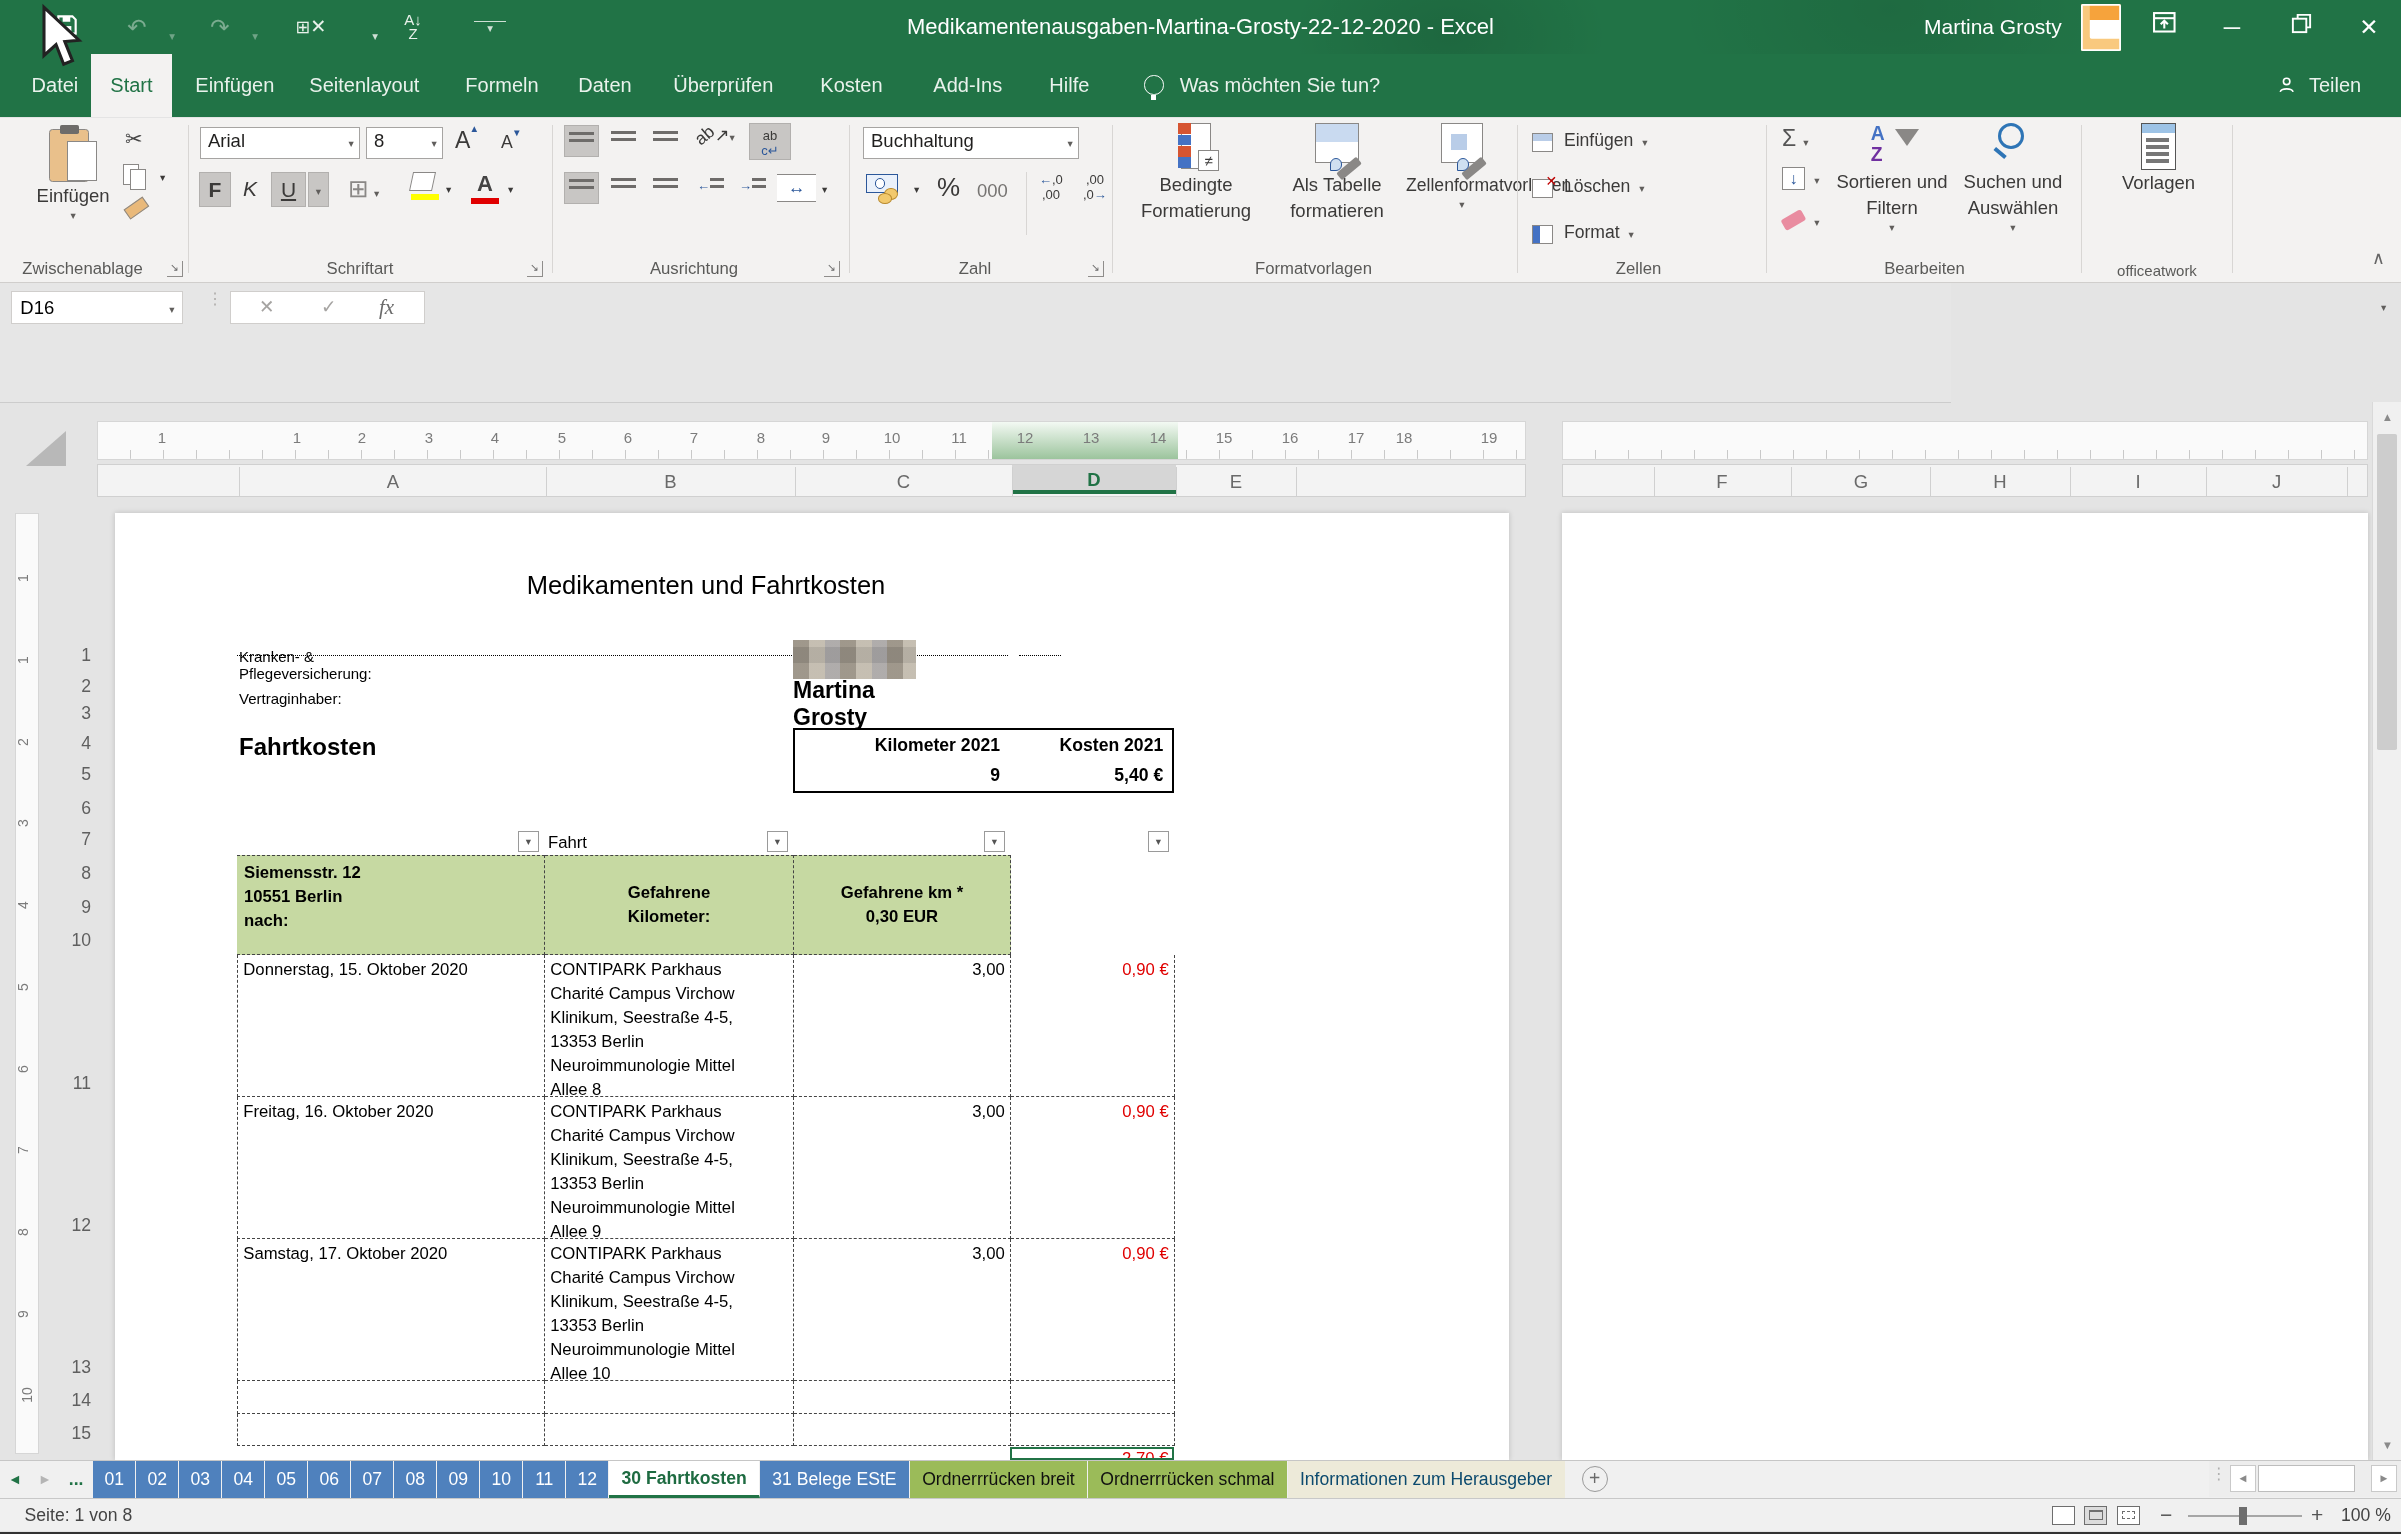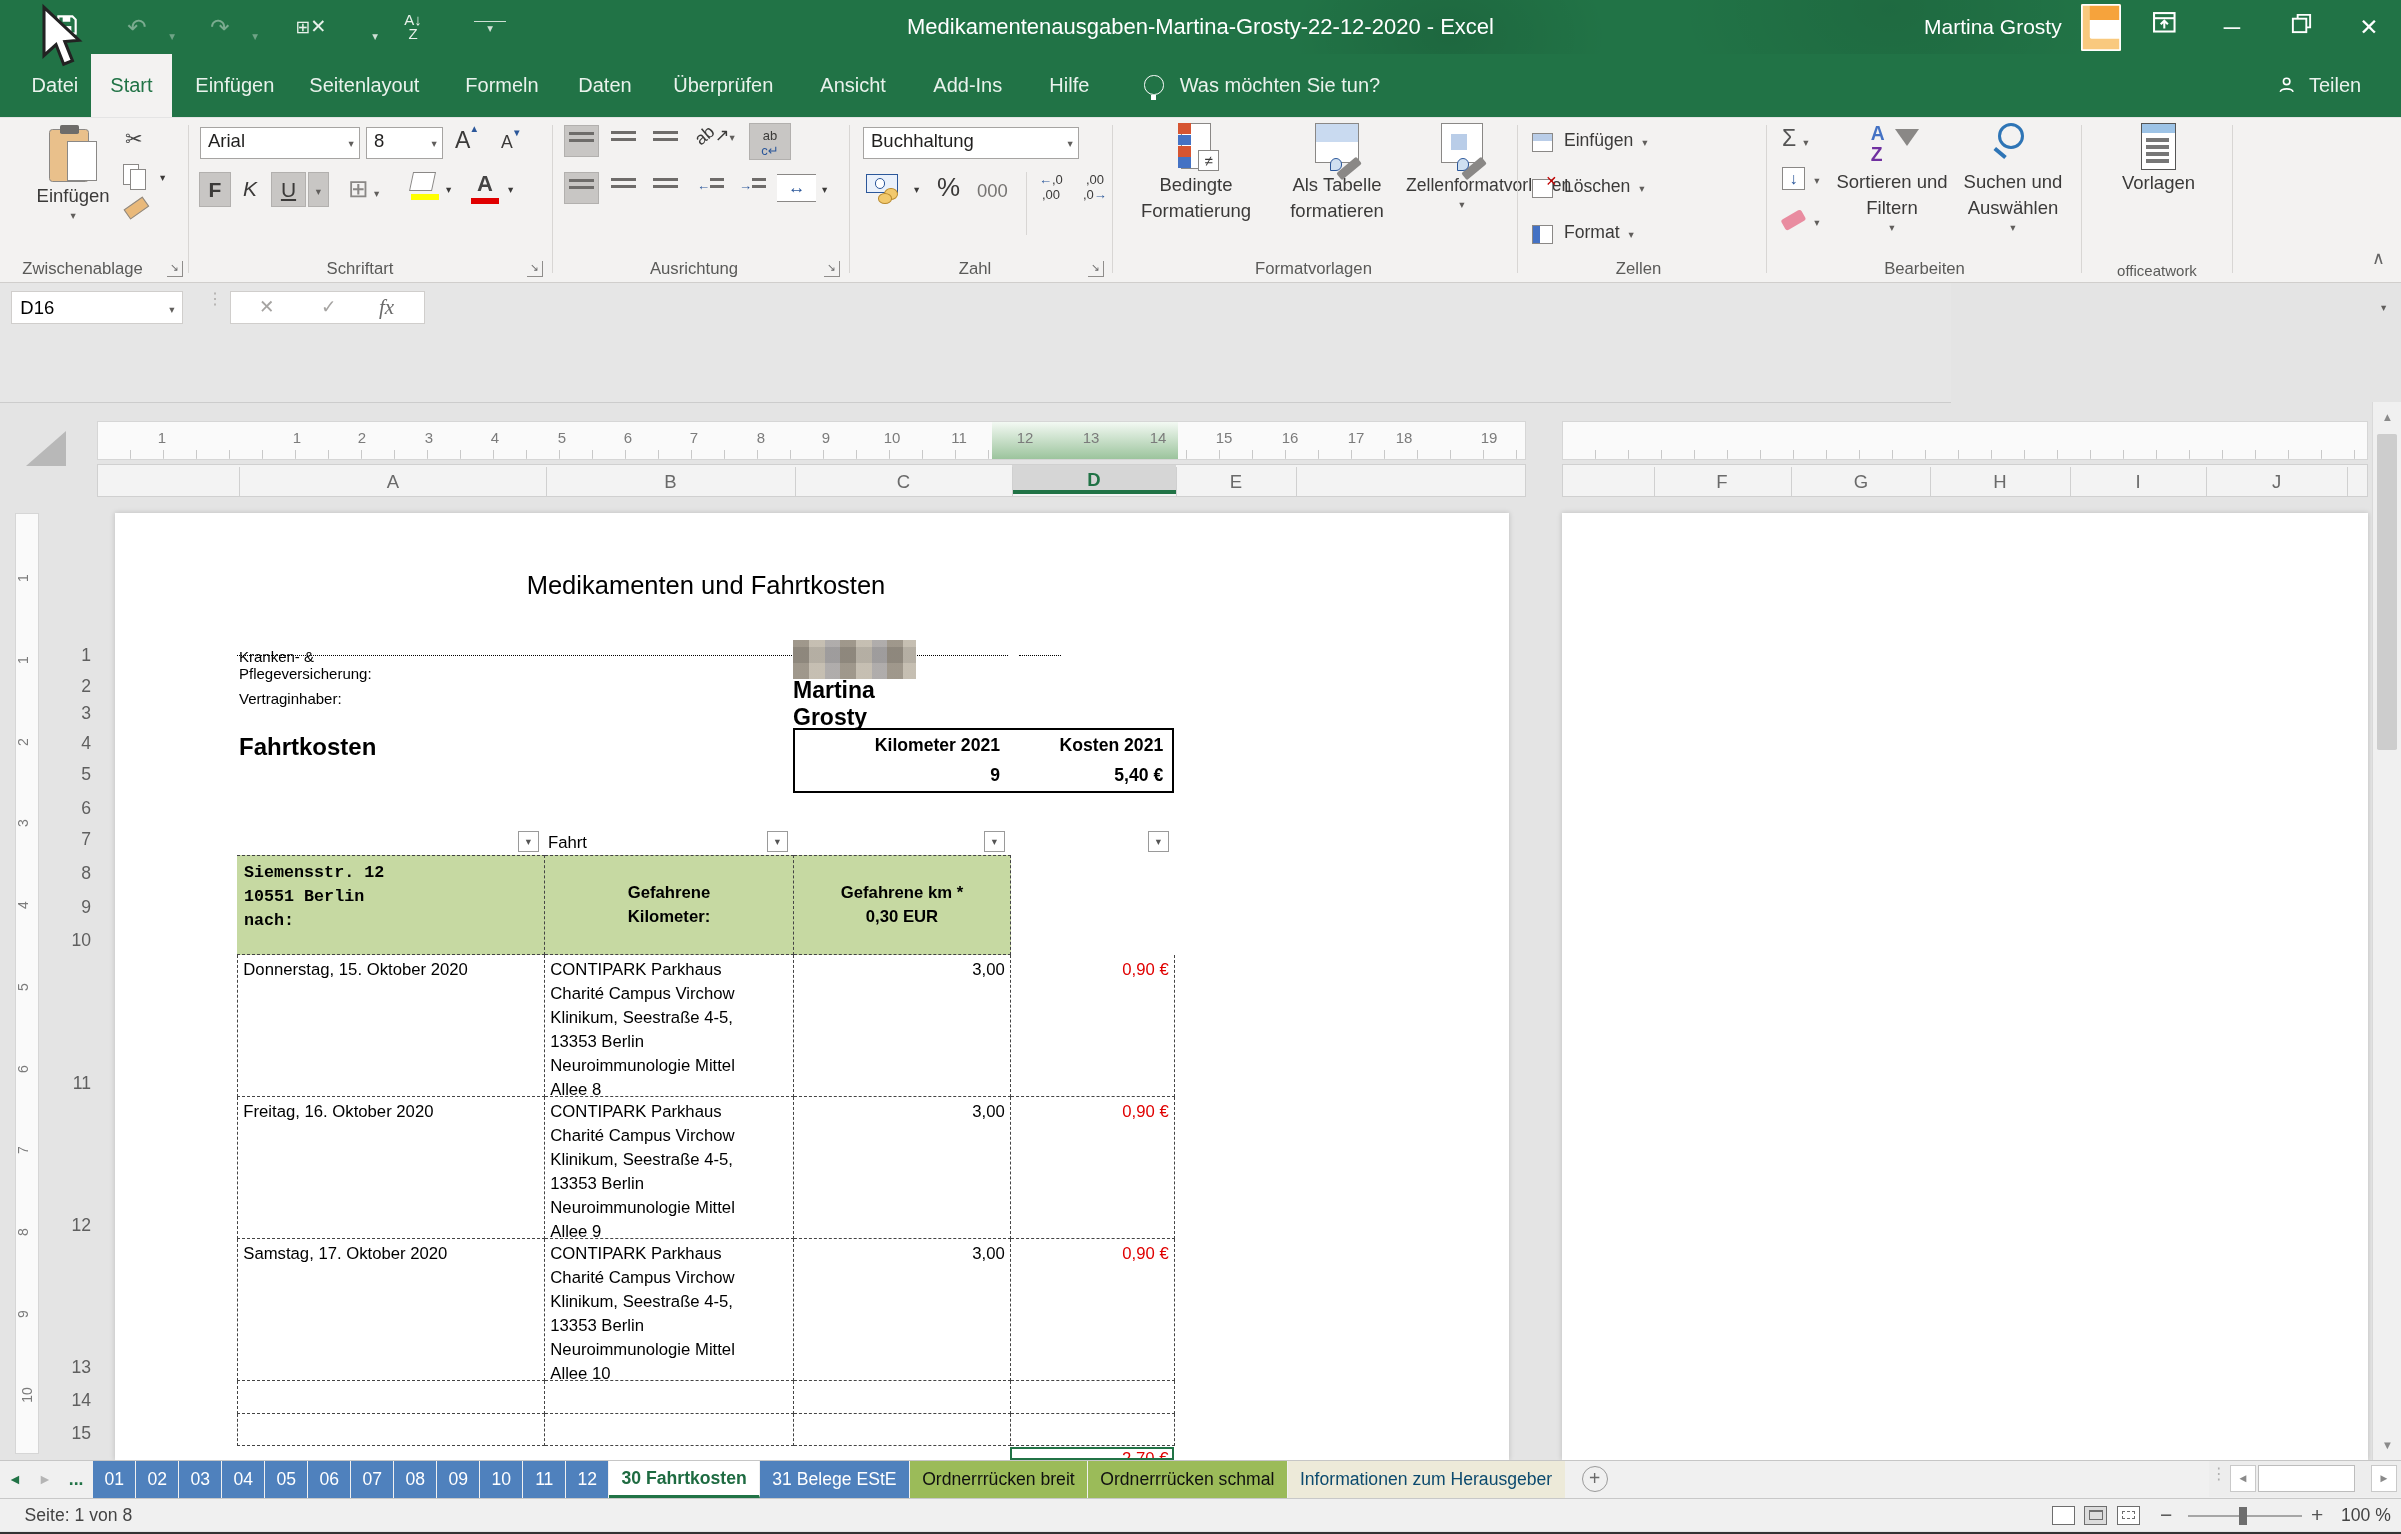--- a/index.html
+++ b/index.html
@@ -167,21 +167,21 @@
   </div>
 
   <div class="abs ribbontabs">
     <div class="rtab" style="left:12.3px;">Datei</div>
     <div class="rtab active" style="left:91px;">Start</div>
     <div class="rtab" style="left:176px;">Einfügen</div>
     <div class="rtab" style="left:290px;">Seitenlayout</div>
     <div class="rtab" style="left:446px;">Formeln</div>
     <div class="rtab" style="left:559px;">Daten</div>
     <div class="rtab" style="left:654px;">Überprüfen</div>
-    <div class="rtab" style="left:801px;">Ansicht</div>
+    <div class="rtab" style="left:801px;">Kosten</div>
     <div class="rtab" style="left:914px;">Add-Ins</div>
     <div class="rtab" style="left:1030px;">Hilfe</div>
     <div class="rtab" style="left:1125px;">
       <span class="bulb"></span>
       <span>Was möchten Sie tun?</span>
     </div>
     <div class="rtab" style="left:2258px;">
       <span style="display:inline-block;width:17.6px;height:17.6px;position:relative;top:1.8px;margin-right:8.8px;">
         <svg width="19.3" height="19.3" viewBox="0 0 24 24">
             <circle cx="12" cy="8" r="4" fill="none" stroke="#fff" stroke-width="2"></circle>
@@ -504,21 +504,21 @@
     </div>
 
     <div class="filterbtn" style="left:518px;top:831px;">▾</div>
     <div class="abs sheettxt" style="left:548px;top:833px;font-size:16.7px;">Fahrt von:</div>
     <div class="filterbtn" style="left:767px;top:831px;">▾</div>
     <div class="filterbtn" style="left:984px;top:831px;">▾</div>
     <div class="filterbtn" style="left:1148px;top:831px;">▾</div>
 
     <div class="xtable">
       <div class="trow thead" style="height:100px;">
-        <div class="tcell" style="display:flex;flex-direction:column;justify-content:space-between;padding:5.3px 7px;font-family:Liberation Mono, monospace;">Siemensstr. 12
+        <div class="tcell" style="display:flex;flex-direction:column;justify-content:space-between;padding:5.3px 7px;">Siemensstr. 12
 10551 Berlin
 nach:</div>
         <div class="tcell ccenter">Gefahrene
 Kilometer:</div>
         <div class="tcell ccenter">Gefahrene km *
 0,30 EUR</div>
       </div>
 
       <div class="trow" style="height:142px;">
         <div class="tcell first">Donnerstag, 15. Oktober 2020</div>

